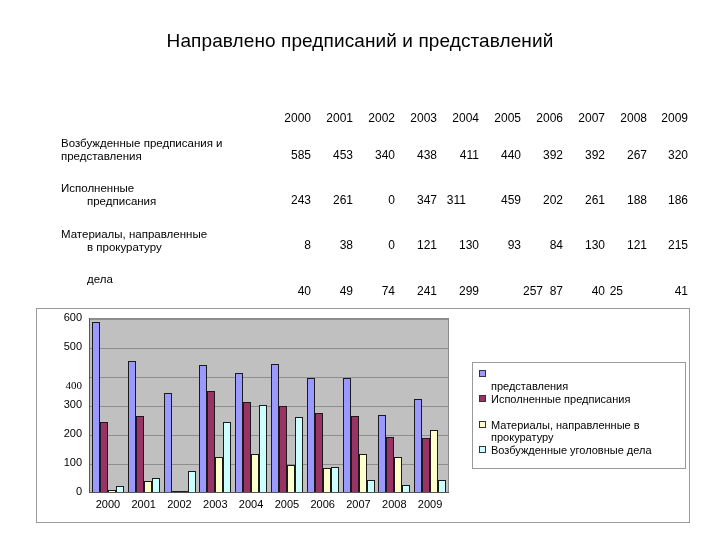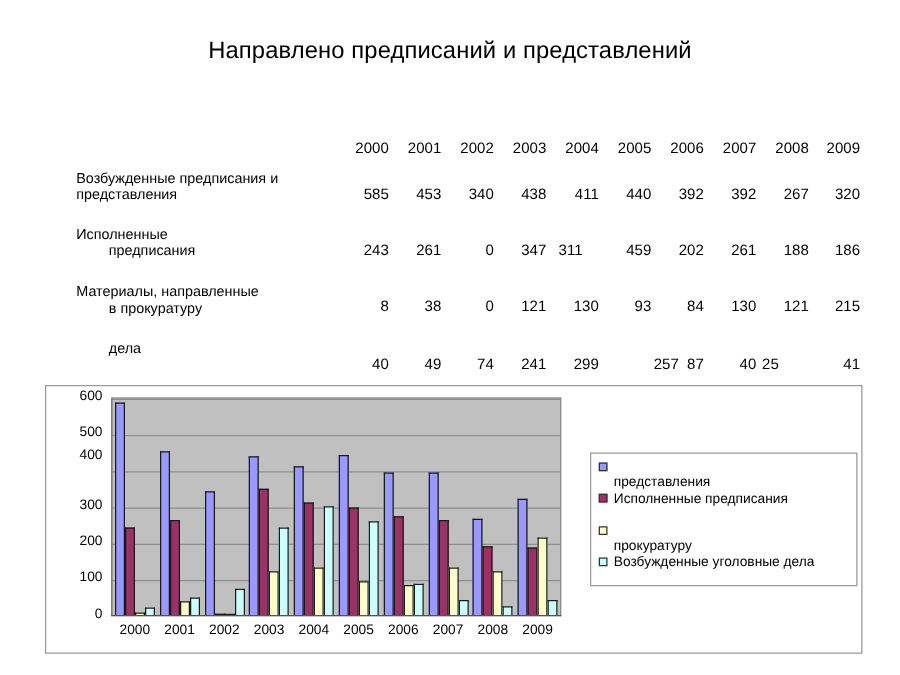--- a/index.html
+++ b/index.html
@@ -167,21 +167,21 @@
     <div class="bar" title="Возбужденные уголовные дела 2009: 41" style="left: 348.2px; width: 8px; height: 11.89px; background: rgb(204, 255, 255);"></div>
   </div>
 <div class="axis-y"></div>
 <div class="axis-x"></div>
 
 <div id="yticks">
     <div class="ytick" style="top: 485px;">0</div>
     <div class="ytick" style="top: 456px;">100</div>
     <div class="ytick" style="top: 427px;">200</div>
     <div class="ytick" style="top: 398px;">300</div>
-    <div class="ytick" style="top: 358px;">400</div>
+    <div class="ytick" style="top: 379px; font-family: Liberation Serif, serif;">400</div>
     <div class="ytick" style="top: 340px;">500</div>
     <div class="ytick" style="top: 311px;">600</div>
   </div>
 <div id="xticks">
     <div class="xtick" style="left: 89.9px;">2000</div>
     <div class="xtick" style="left: 125.7px;">2001</div>
     <div class="xtick" style="left: 161.5px;">2002</div>
     <div class="xtick" style="left: 197.3px;">2003</div>
     <div class="xtick" style="left: 233.1px;">2004</div>
     <div class="xtick" style="left: 268.9px;">2005</div>
@@ -199,21 +199,21 @@
       <span>представления</span>
     </span>
   </div>
   <div class="leg-item" style="top:30px">
     <span class="leg-swatch" style="background:#993366"></span>
     <span class="leg-text">Исполненные предписания</span>
   </div>
   <div class="leg-item" style="top:56px">
     <span class="leg-swatch" style="background:#ffffcc"></span>
     <span class="leg-text">
-      <br>
+      <span>Материалы, направленные в</span><br>
       <span>прокуратуру</span>
     </span>
   </div>
   <div class="leg-item" style="top:81px">
     <span class="leg-swatch" style="background:#ccffff"></span>
     <span class="leg-text">Возбужденные уголовные дела</span>
   </div>
 </div>
 
 </body></html>

